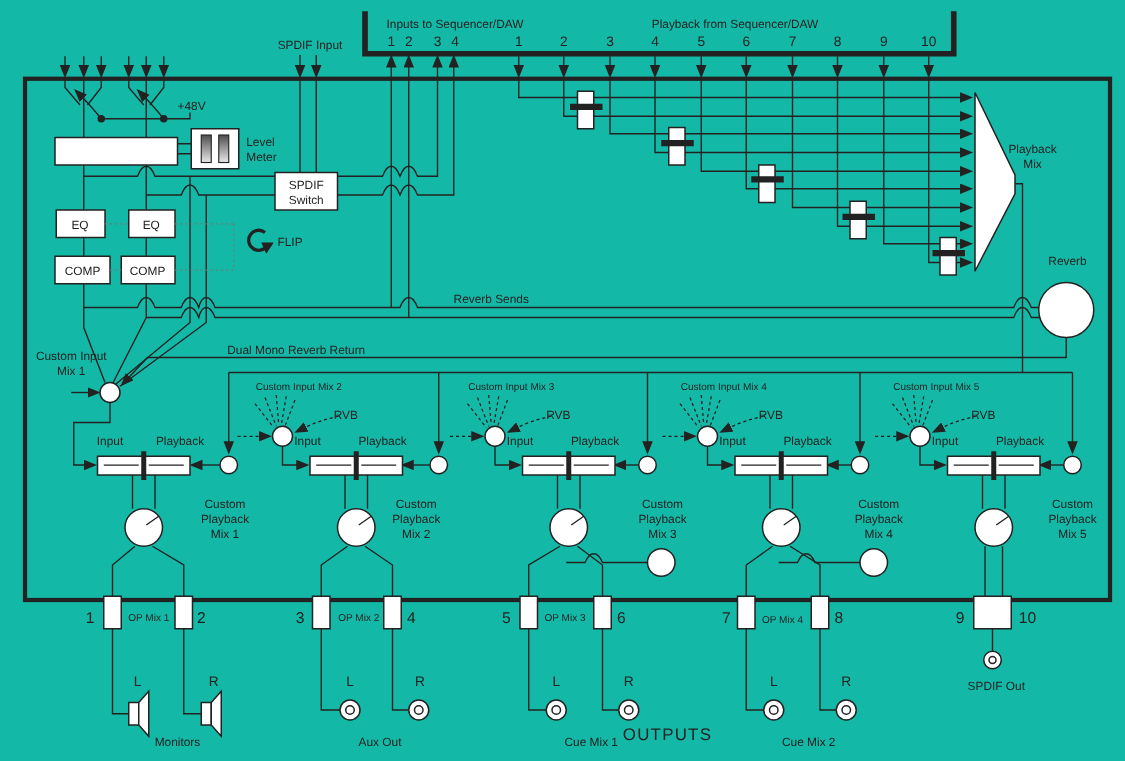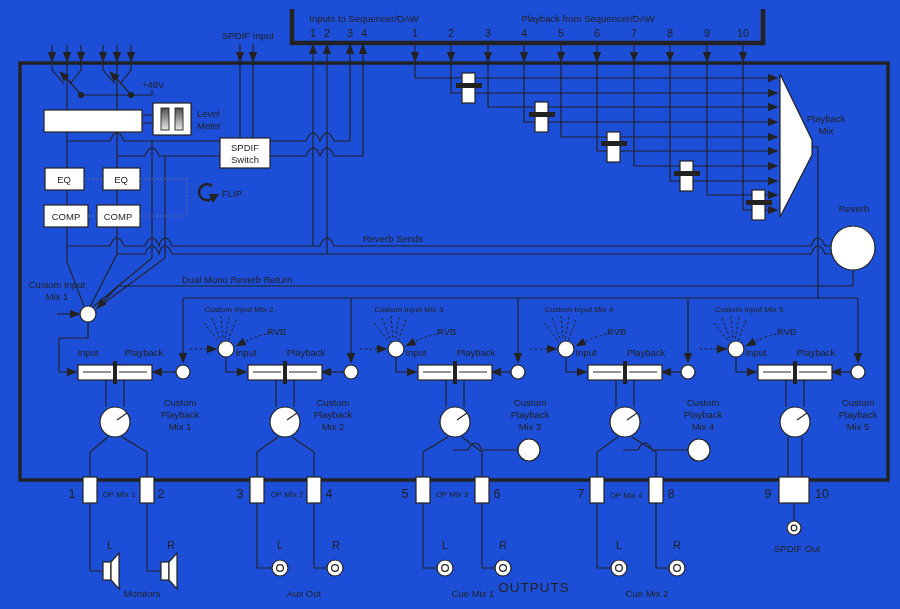--- a/index.html
+++ b/index.html
@@ -1,16 +1,16 @@
 <!DOCTYPE html>
 <html><head>
 <meta charset="utf-8">
 <style>
   html,body{margin:0;padding:0;background:#fff;}
-  .stage{width:900px;height:609px;position:relative;background:#1d4ed8;overflow:hidden;}
+  .stage{width:900px;height:609px;position:relative;background:#14b8a6;overflow:hidden;}
   svg{display:block;}
   svg text{font-family:"Liberation Sans","DejaVu Sans",sans-serif;font-size:9.5px;fill:#222;}
   .m{text-anchor:middle;}
   .s8{font-size:8px;}
   .s11{font-size:11px;}
   .s12{font-size:12.5px;}
   .s13{font-size:13.5px;letter-spacing:1px;}
   .ln{stroke:#222;stroke-width:1.1;fill:none;}
   .lnthin{stroke:#222;stroke-width:1;fill:none;}
   .bx{fill:#fff;stroke:#222;stroke-width:1.2;}

